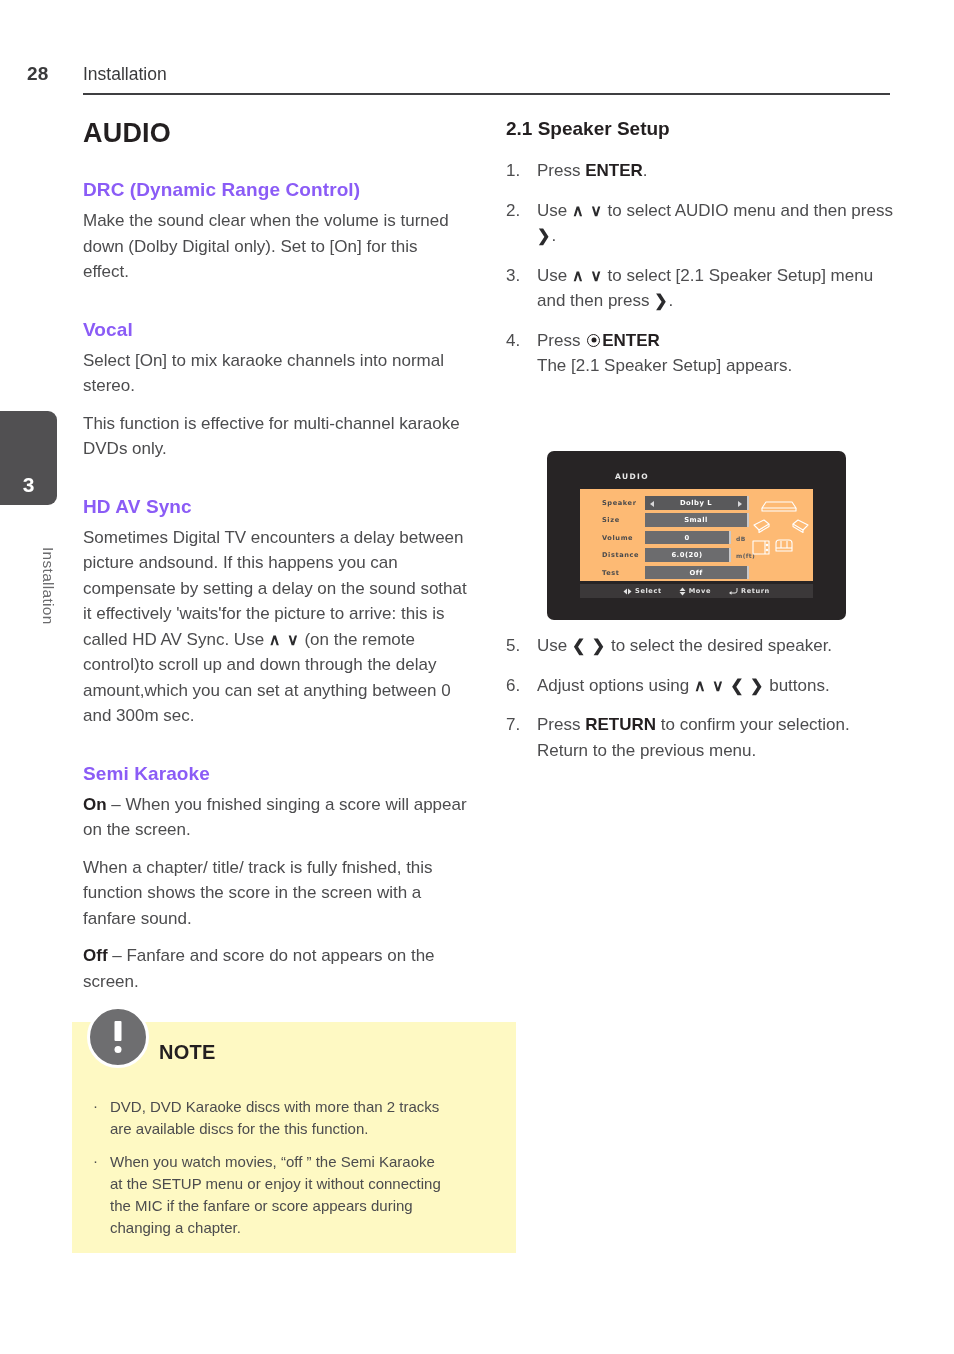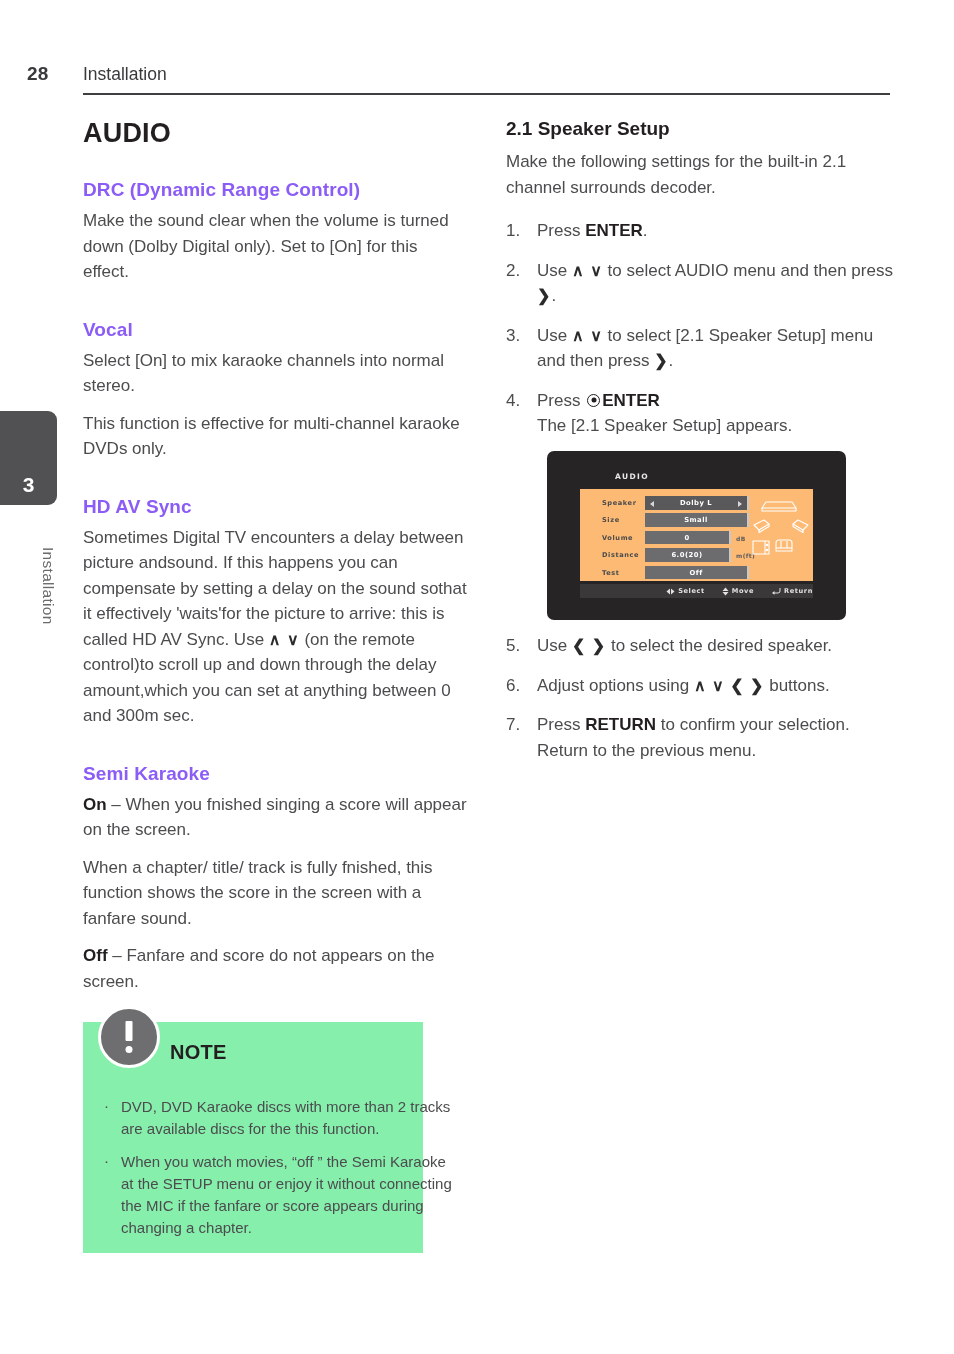--- a/index.html
+++ b/index.html
@@ -161,23 +161,23 @@
     left: 50%; top: 50%;
     width: 5px; height: 5px;
     background: #231f20;
     border-radius: 50%;
     transform: translate(-50%, -50%);
   }
 
   
   .note-box {
     position: absolute;
-    left: 83px; top: 1022px;
-    width: 340px; height: 231px;
-    background: #86efac;
+    left: 72px; top: 1022px;
+    width: 444px; height: 231px;
+    background: #fef9c3;
   }
   .note-icon {
     position: absolute;
     left: 15px; top: -16px;
     width: 62px; height: 62px;
     border-radius: 50%;
     background: #6e6e70;
     border: 3px solid #ffffff;
   }
   .note-icon .bang {
@@ -319,21 +319,21 @@
     left: 33px; top: 133px;
     width: 233px; height: 14px;
     background: #3b3839;
   }
   .osd-bar-items {
     position: absolute;
     left: 0; top: 0;
     width: 233px; height: 14px;
     display: flex;
     align-items: center;
-    justify-content: flex-end;
+    justify-content: center;
     gap: 17px;
     border-radius: 6px;
   }
   .osd-bar-item {
     display: flex;
     align-items: center;
     gap: 3px;
     font-size: 6.6px;
     font-weight: bold;
     color: #e2e2e2;
@@ -382,21 +382,20 @@
   </div>
   <div class="note-title">NOTE</div>
   <ul class="note-list">
     <li><span class="bullet">·</span><span>DVD, DVD Karaoke discs with more than 2 tracks are available discs for the this function.</span></li>
     <li><span class="bullet">·</span><span>When you watch movies, “off ” the Semi Karaoke at the SETUP menu or enjoy it without connecting the MIC if the fanfare or score appears during changing a chapter.</span></li>
   </ul>
 </div>
 
 <div class="col-right">
   <h2 class="rsub">2.1 Speaker Setup</h2>
-  <p class="body">Make the following settings for the built-in 2.1 channel surrounds decoder.</p>
 
   <ol class="steps">
     <li>
       <span class="num">1.</span><span>Press </span><b>ENTER</b><span>.</span>
     </li>
     <li>
       <span class="num">2.</span><span>Use </span><span class="arrow">∧ ∨</span><span> to select AUDIO menu and then press </span><span class="arrow">❯</span><span>.</span>
     </li>
     <li>
       <span class="num">3.</span><span>Use </span><span class="arrow">∧ ∨</span><span> to select [2.1 Speaker Setup] menu and then press </span><span class="arrow">❯</span><span>.</span>

